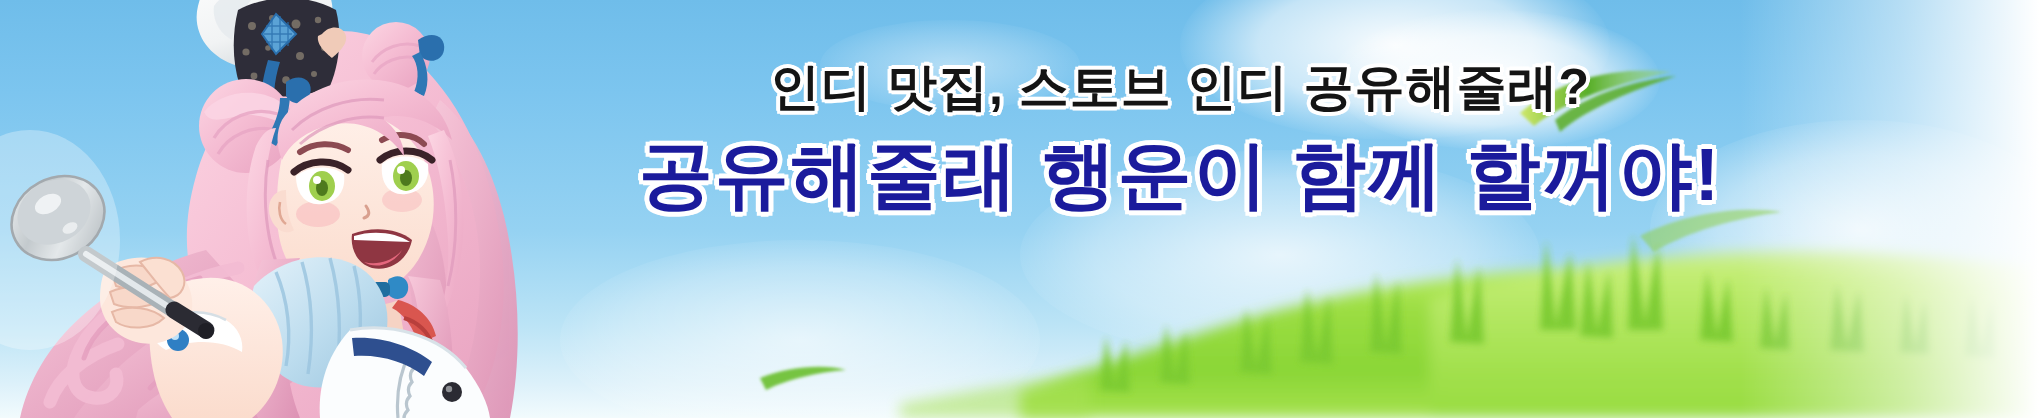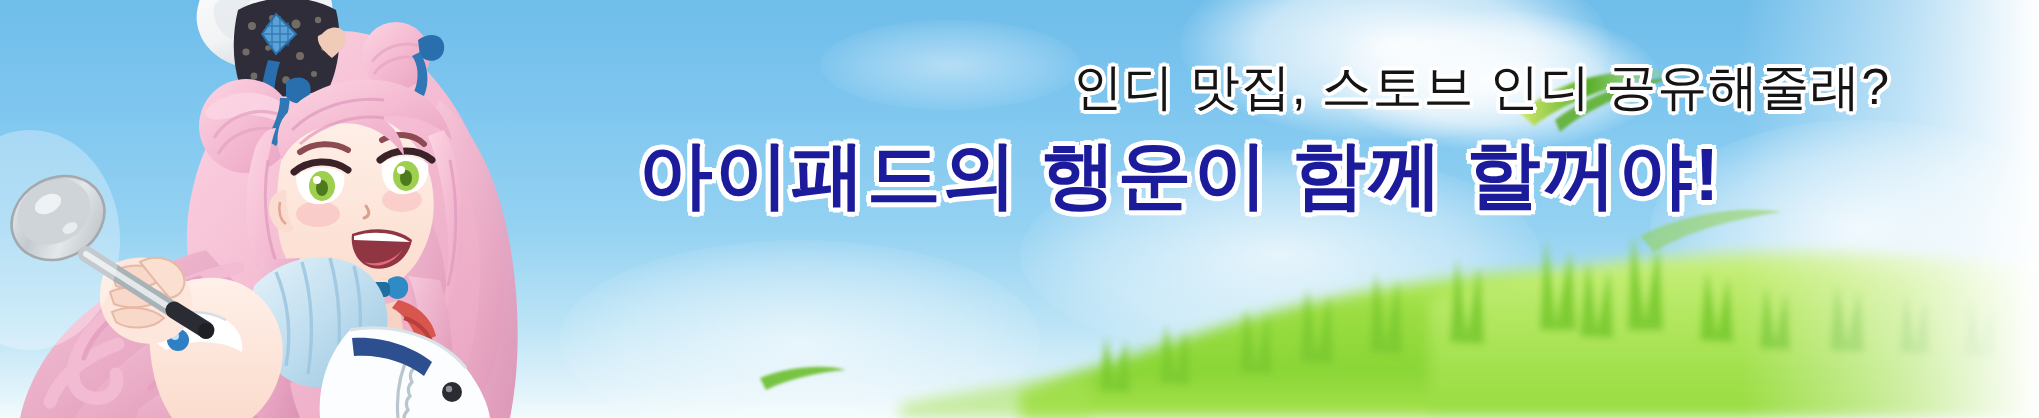--- a/index.html
+++ b/index.html
@@ -75,33 +75,32 @@
     left: 470px;
     top: 62px;
     width: 1420px;
     text-align: center;
     line-height: 1;
     pointer-events: none;
   }
   .line1 {
     font-family: "Liberation Sans", "DejaVu Sans", sans-serif;
     font-size: 50px;
-    font-weight: normal;
+    font-weight: bold;
     color: #141414;
     letter-spacing: 1px;
     -webkit-text-stroke: 0px;
     text-shadow:
       -3px -3px 0 #ffffff,  3px -3px 0 #ffffff,
       -3px  3px 0 #ffffff,  3px  3px 0 #ffffff,
       -3px  0px 0 #ffffff,  3px  0px 0 #ffffff,
        0px -3px 0 #ffffff,  0px  3px 0 #ffffff,
       -4px  0px 0 #ffffff,  4px  0px 0 #ffffff,
        0px  4px 0 #ffffff,  0px -4px 0 #ffffff;
     white-space: nowrap;
-    text-align: right;
   }
   .line2 {
     margin-top: 26px;
     font-family: "Liberation Sans", "DejaVu Sans", sans-serif;
     font-size: 74px;
     font-weight: bold;
     color: #1b1b9c;
     letter-spacing: 2px;
     text-shadow:
       -3px -3px 0 #ffffff,  3px -3px 0 #ffffff,
@@ -525,16 +524,16 @@
         <path d="M174,310 L206,330" stroke="#2b2b33" stroke-width="17" stroke-linecap="round"></path>
         <circle cx="206" cy="331" r="8" fill="#1f1f26"></circle>
       </g>
 
       <ellipse cx="30" cy="240" rx="90" ry="110" fill="#ffffff" opacity="0.30"></ellipse>
     </g>
   </svg>
 
   <div class="copy">
     <div class="line1">인디 맛집, 스토브 인디 공유해줄래?</div>
-    <div class="line2">아이패드의 행운이 함께 할꺼야!</div>
+    <div class="line2">공유해줄래 행운이 함께 할꺼야!</div>
   </div>
 
 </div>
 
 </body></html>

